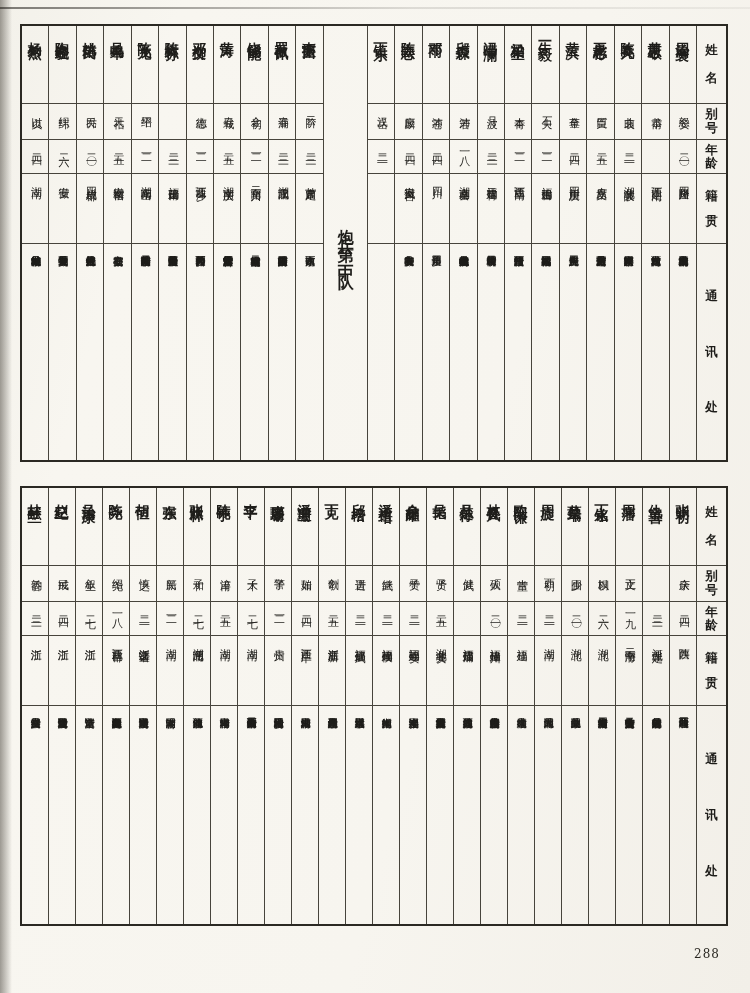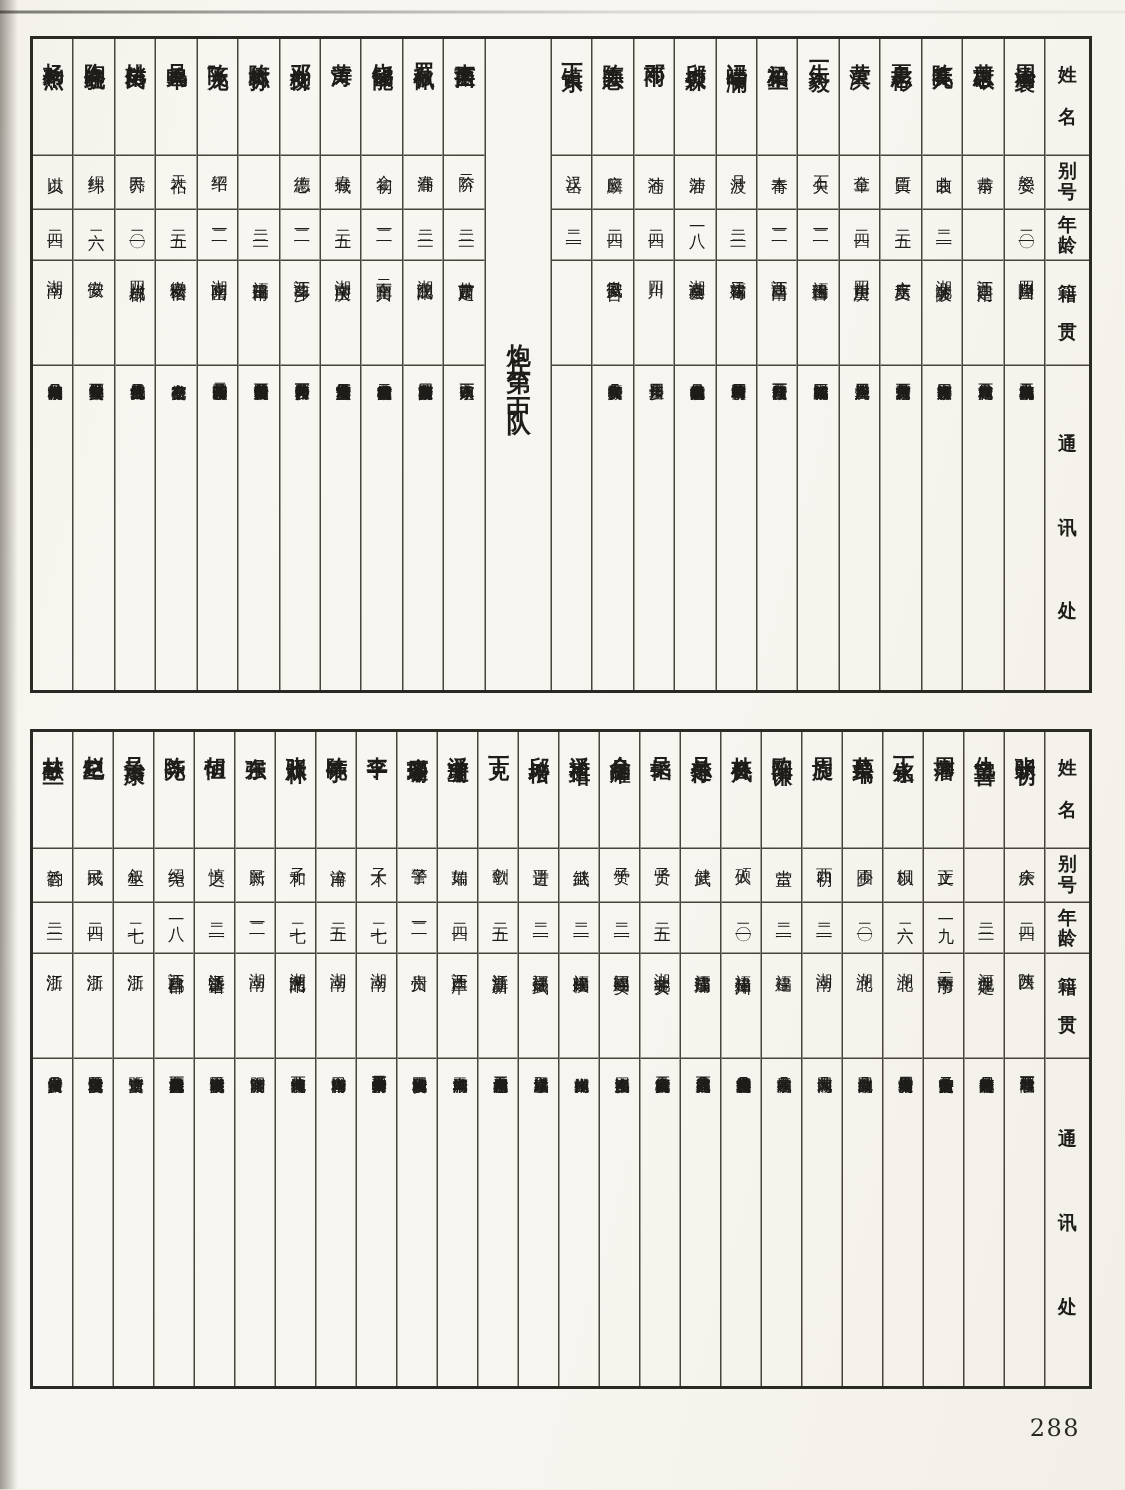--- a/index.html
+++ b/index.html
@@ -56,21 +56,21 @@
   .alias .vtext{font-size:11px;padding-top:4px;letter-spacing:1px;}
   .age .vtext{font-size:11px;padding-top:5px;letter-spacing:2px;}
   .native .vtext{font-size:11px;padding-top:4px;letter-spacing:1px;line-height:1.15;}
   .addr .vtext{font-size:10px;padding-top:4px;line-height:1.25;}
   .header-cell{flex-direction:column;justify-content:space-evenly;align-items:center;padding:3px 0;}
   .hchar{font-size:12.5px;font-weight:700;font-family:"DejaVu Serif",serif;line-height:1;}
   .title-cell{height:100%;align-items:center;border-bottom:none;}
   .title-text{font-size:16px;font-weight:700;letter-spacing:9px;font-family:"DejaVu Serif",serif;}
   .page-number{
     position:absolute;right:30px;bottom:32px;
-    font-size:16px;letter-spacing:1px;color:#2a2822;
+    font-size:12px;letter-spacing:1px;color:#2a2822;
     font-family:"DejaVu Serif",serif;
   }
 </style>
 </head>
 <body>
 
 <div class="page">
   <div class="edge-shadow-left"></div>
   <div class="top-scan-line"></div>
 

